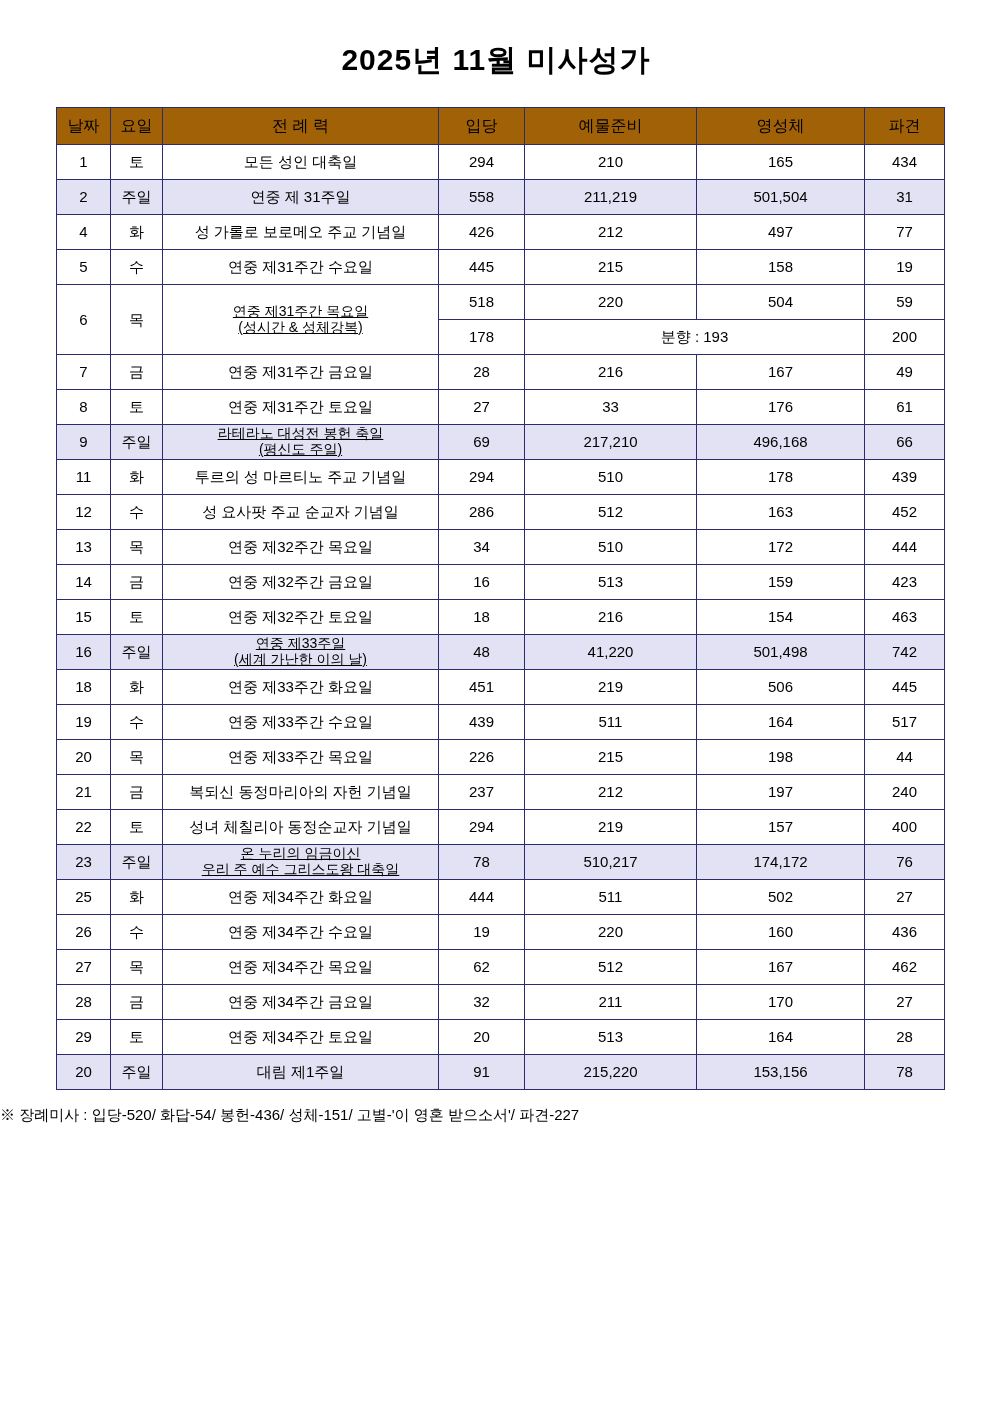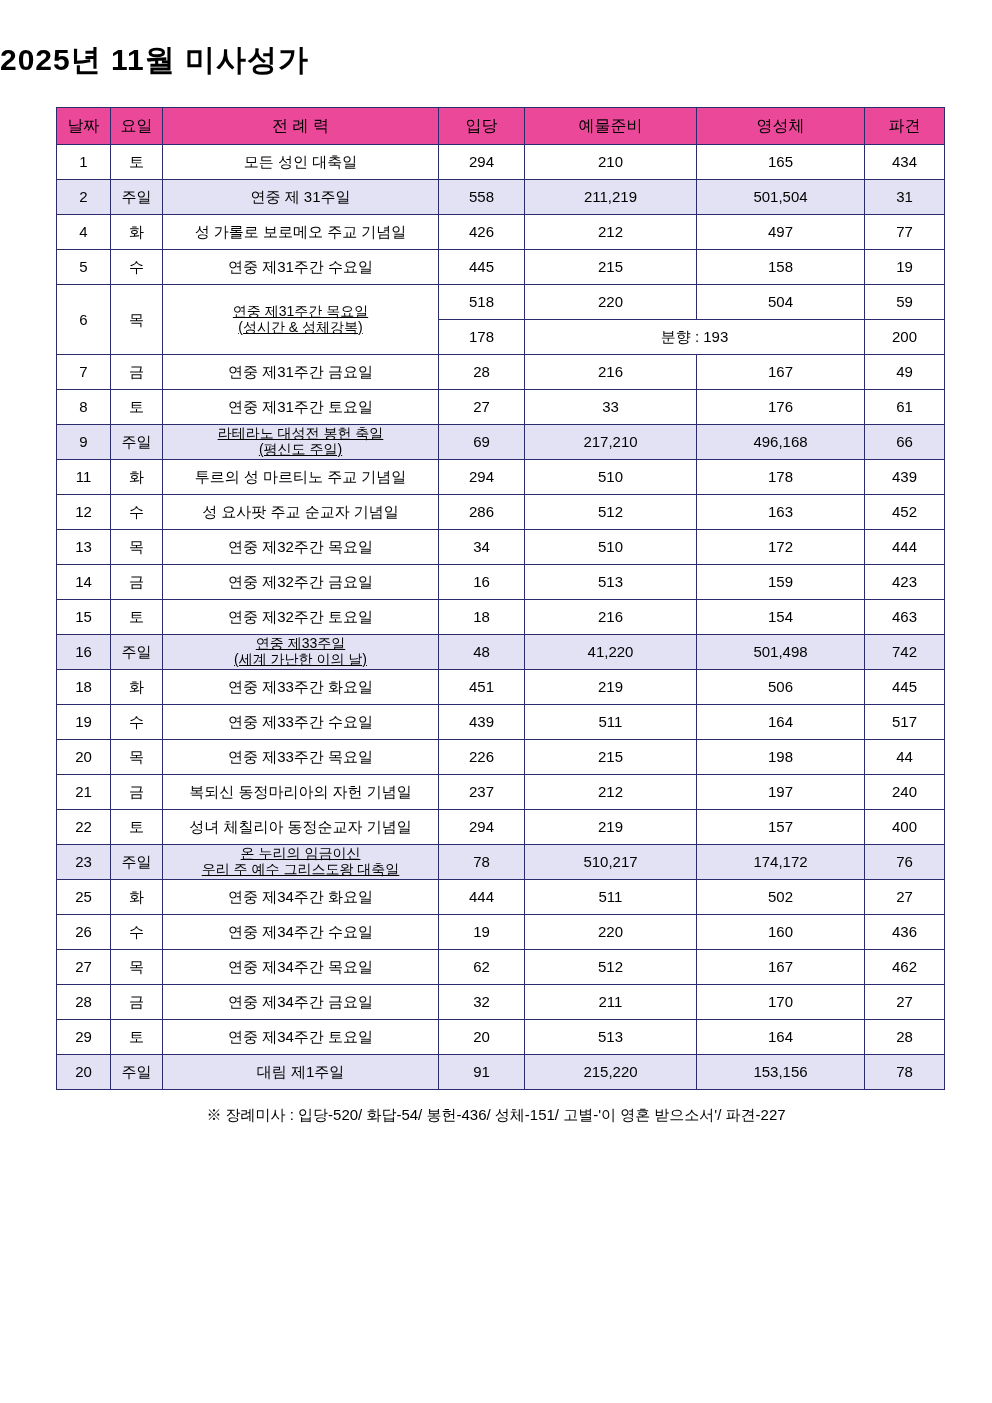--- a/index.html
+++ b/index.html
@@ -15,20 +15,21 @@
     position: relative;
   }
   .page {
     width: 992px;
     height: 1403px;
     box-sizing: border-box;
     padding: 0;
     position: relative;
   }
   .doc-title {
+    text-align: center;
     font-size: 30px;
     font-weight: bold;
     letter-spacing: 1px;
     margin-top: 40px;
     margin-bottom: 0;
   }
   .doc-subtitle {
     text-align: right;
     font-size: 19px;
     font-weight: bold;
@@ -50,21 +51,21 @@
     text-align: center;
     vertical-align: middle;
     font-size: 15px;
     padding: 0;
     height: 34px;
     line-height: 1.15;
     overflow: hidden;
     white-space: nowrap;
   }
   table.schedule thead th {
-    background: #ec4899;
+    background: #a16207;
     font-size: 16px;
     height: 36px;
     font-weight: normal;
   }
   col.c-date { width: 54px; }
   col.c-day { width: 52px; }
   col.c-lit { width: 276px; }
   col.c-entrance { width: 86px; }
   col.c-offertory { width: 172px; }
   col.c-communion { width: 168px; }
@@ -85,21 +86,20 @@
   td.lit .two-line span.l1 { display: block; }
   td.lit .two-line span.l2 { display: block; }
   td.lit.small-two {
     font-size: 14px;
     text-decoration: underline;
   }
   td.num {
     font-size: 15px;
   }
   .footnote {
-    text-align: center;
     font-size: 15px;
     margin-top: 16px;
   }
 </style>
 </head>
 <body>
 
 <div class="page">
 
   <h1 class="doc-title">2025년 11월 미사성가</h1>

